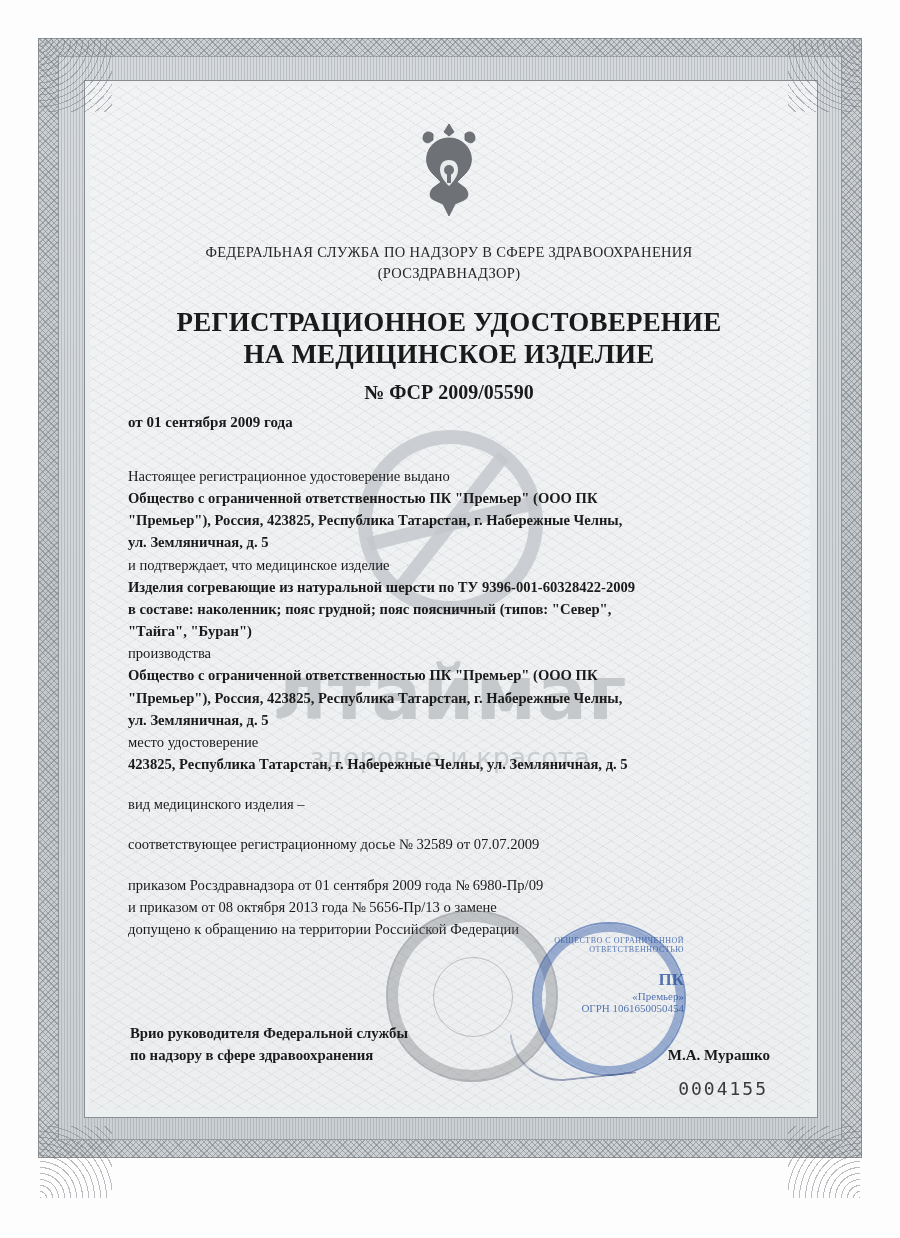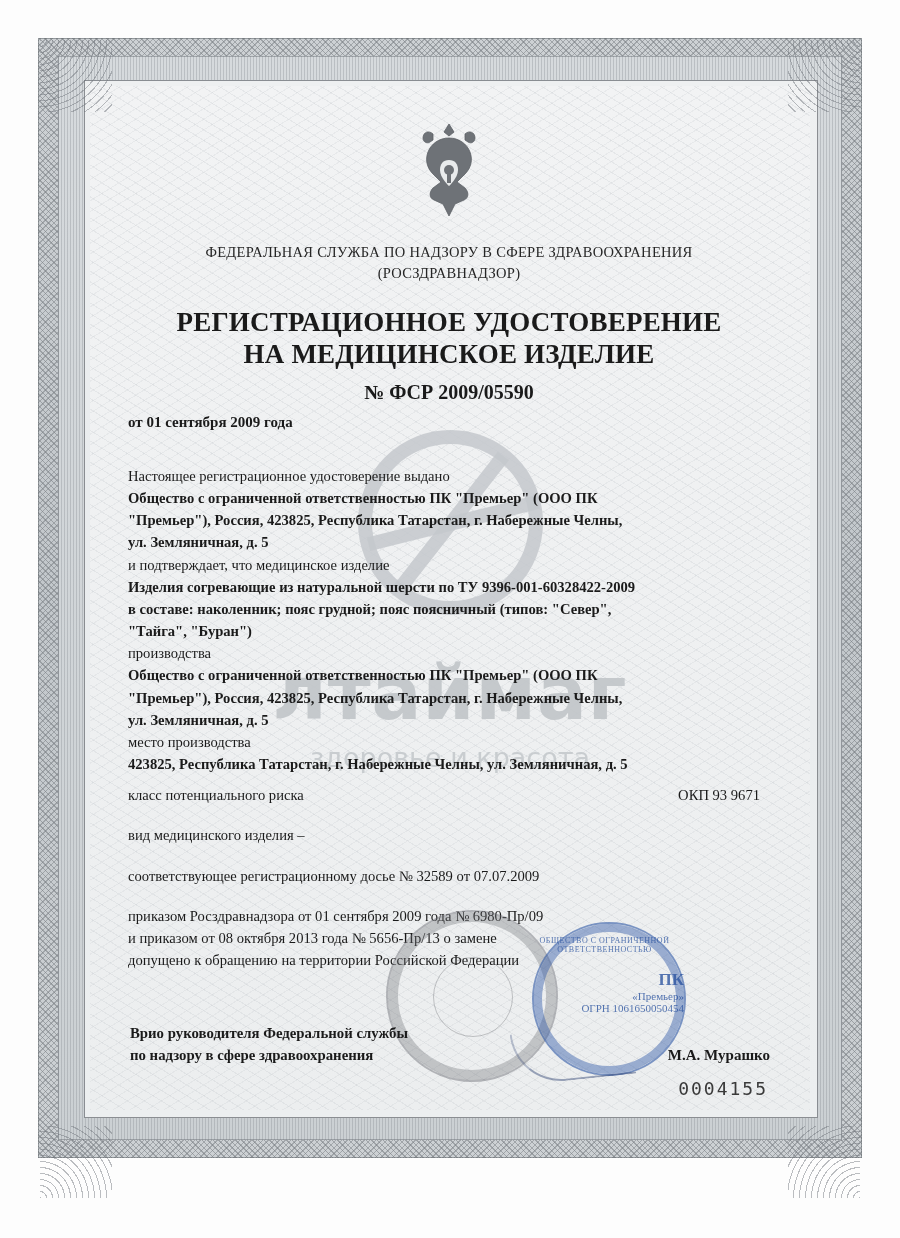--- a/index.html
+++ b/index.html
@@ -258,23 +258,23 @@
     left: 0; right: 0;
     top: 46px;
     text-align: right;
     font-weight: bold;
     font-size: 17px;
     line-height: 1.15;
   }
   .stamp-blue .sc small { display: block; font-size: 11px; font-weight: normal; }
   .stamp-blue .ring-text {
     position: absolute;
-    left: 0; right: 9px;
+    left: 0; right: 0;
     top: 12px;
-    text-align: center;
+    text-align: right;
     font-size: 8px;
     letter-spacing: .5px;
   }
   .signature-ink {
     position: absolute;
     left: 512px;
     top: 1028px;
     width: 120px;
     height: 50px;
     border-bottom: 2px solid rgba(40,60,110,0.55);
@@ -348,27 +348,23 @@
       <div class="ln">и подтверждает, что медицинское изделие</div>
       <div class="ln b">Изделия согревающие из натуральной шерсти по ТУ 9396-001-60328422-2009</div>
       <div class="ln b">в составе: наколенник; пояс грудной; пояс поясничный (типов: "Север",</div>
       <div class="ln b">"Тайга", "Буран")</div>
 
       <div class="ln">производства</div>
       <div class="ln b">Общество с ограниченной ответственностью ПК "Премьер" (ООО ПК</div>
       <div class="ln b">"Премьер"), Россия, 423825, Республика Татарстан, г. Набережные Челны,</div>
       <div class="ln b">ул. Земляничная, д. 5</div>
 
-      <div class="ln">место производства</div>
+      <div class="ln">место удостоверение</div>
       <div class="ln b">423825, Республика Татарстан, г. Набережные Челны, ул. Земляничная, д. 5</div>
 
-      <div class="risk-row">
-        <div class="ln">класс потенциального риска</div>
-        <div class="okp">ОКП 93 9671</div>
-      </div>
 
       <div class="ln sp-lg">вид медицинского изделия –</div>
 
       <div class="ln sp-lg">соответствующее регистрационному досье № 32589 от 07.07.2009</div>
 
       <div class="ln sp-lg">приказом Росздравнадзора от 01 сентября 2009 года № 6980-Пр/09</div>
       <div class="ln">и приказом от 08 октября 2013 года № 5656-Пр/13 о замене</div>
       <div class="ln">допущено к обращению на территории Российской Федерации</div>
 
     </div>

